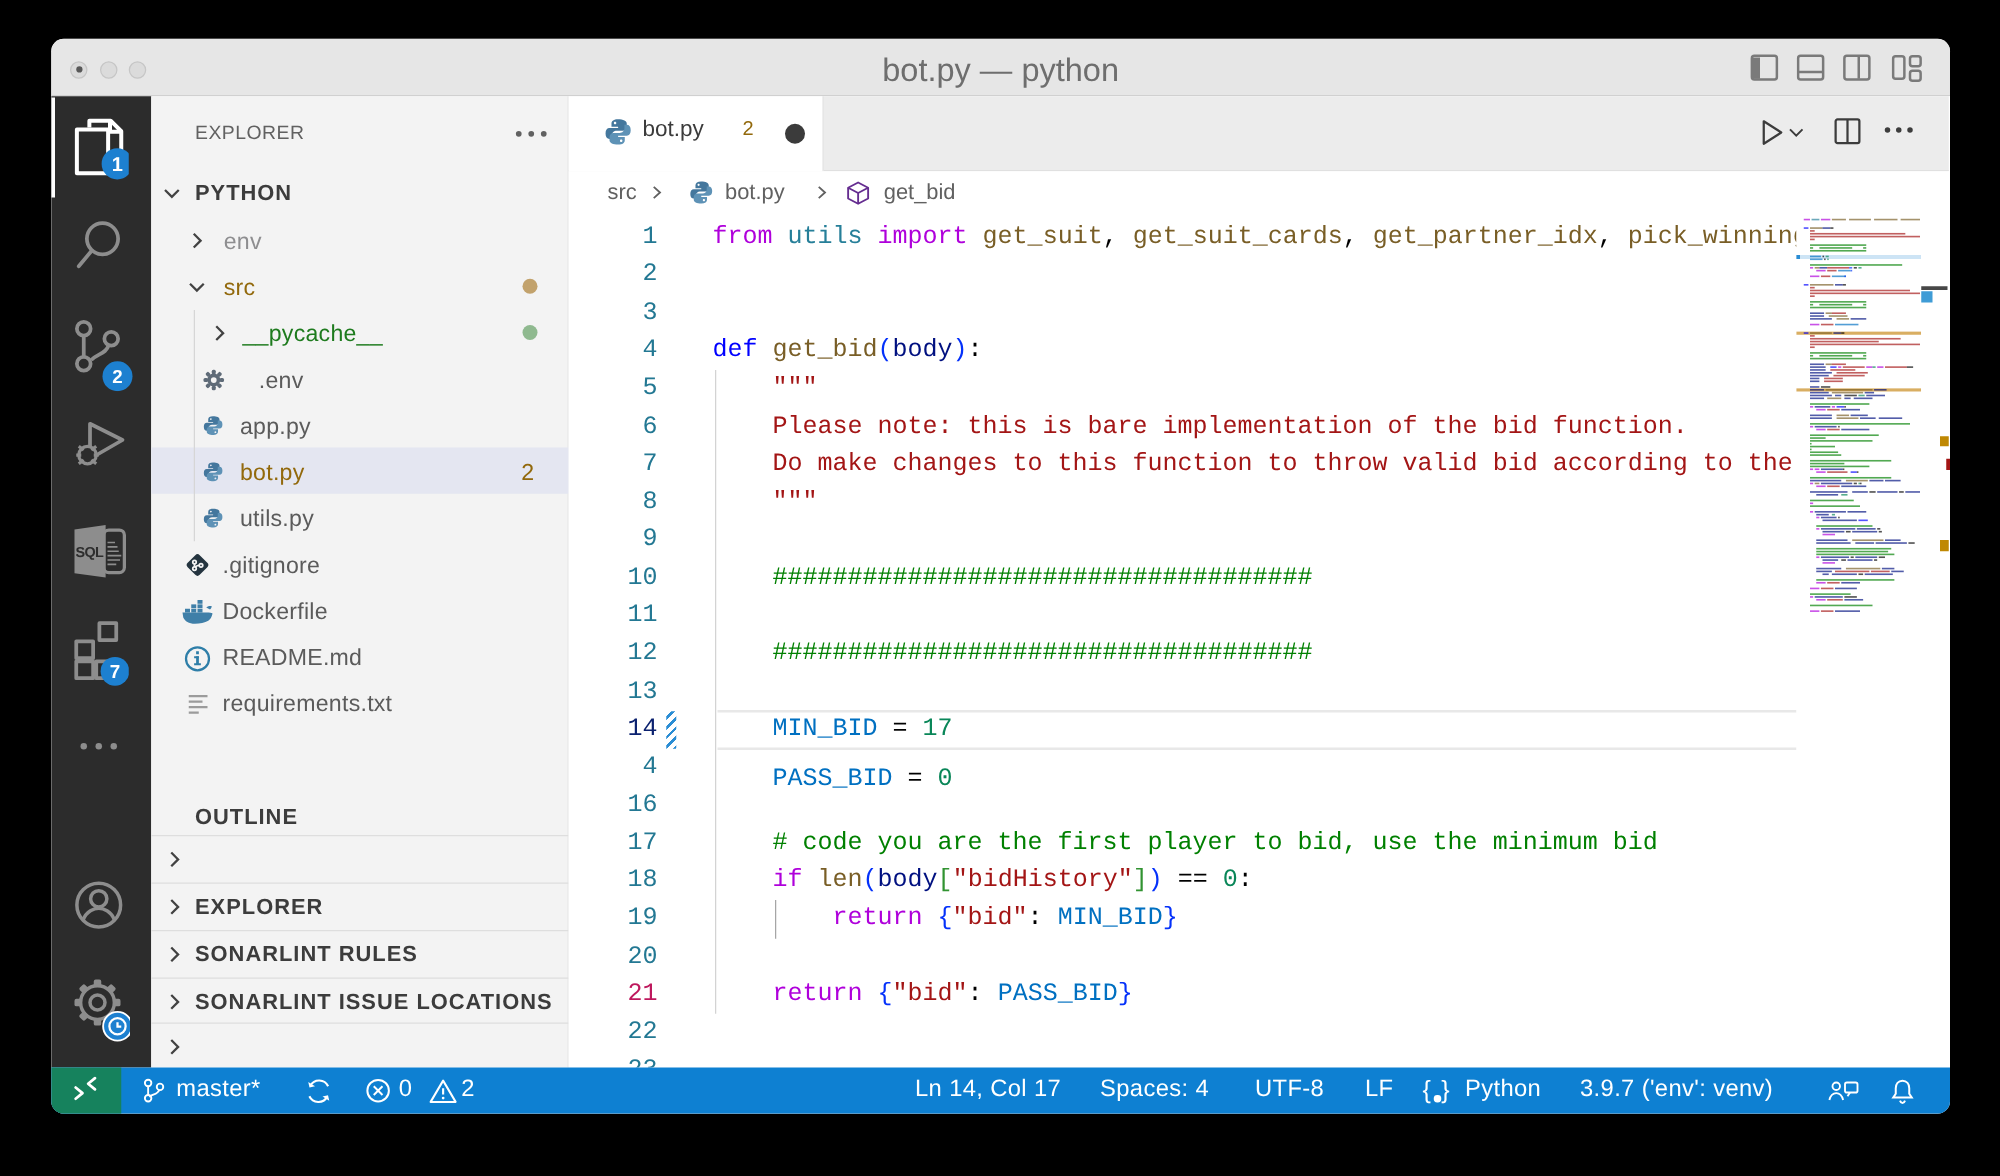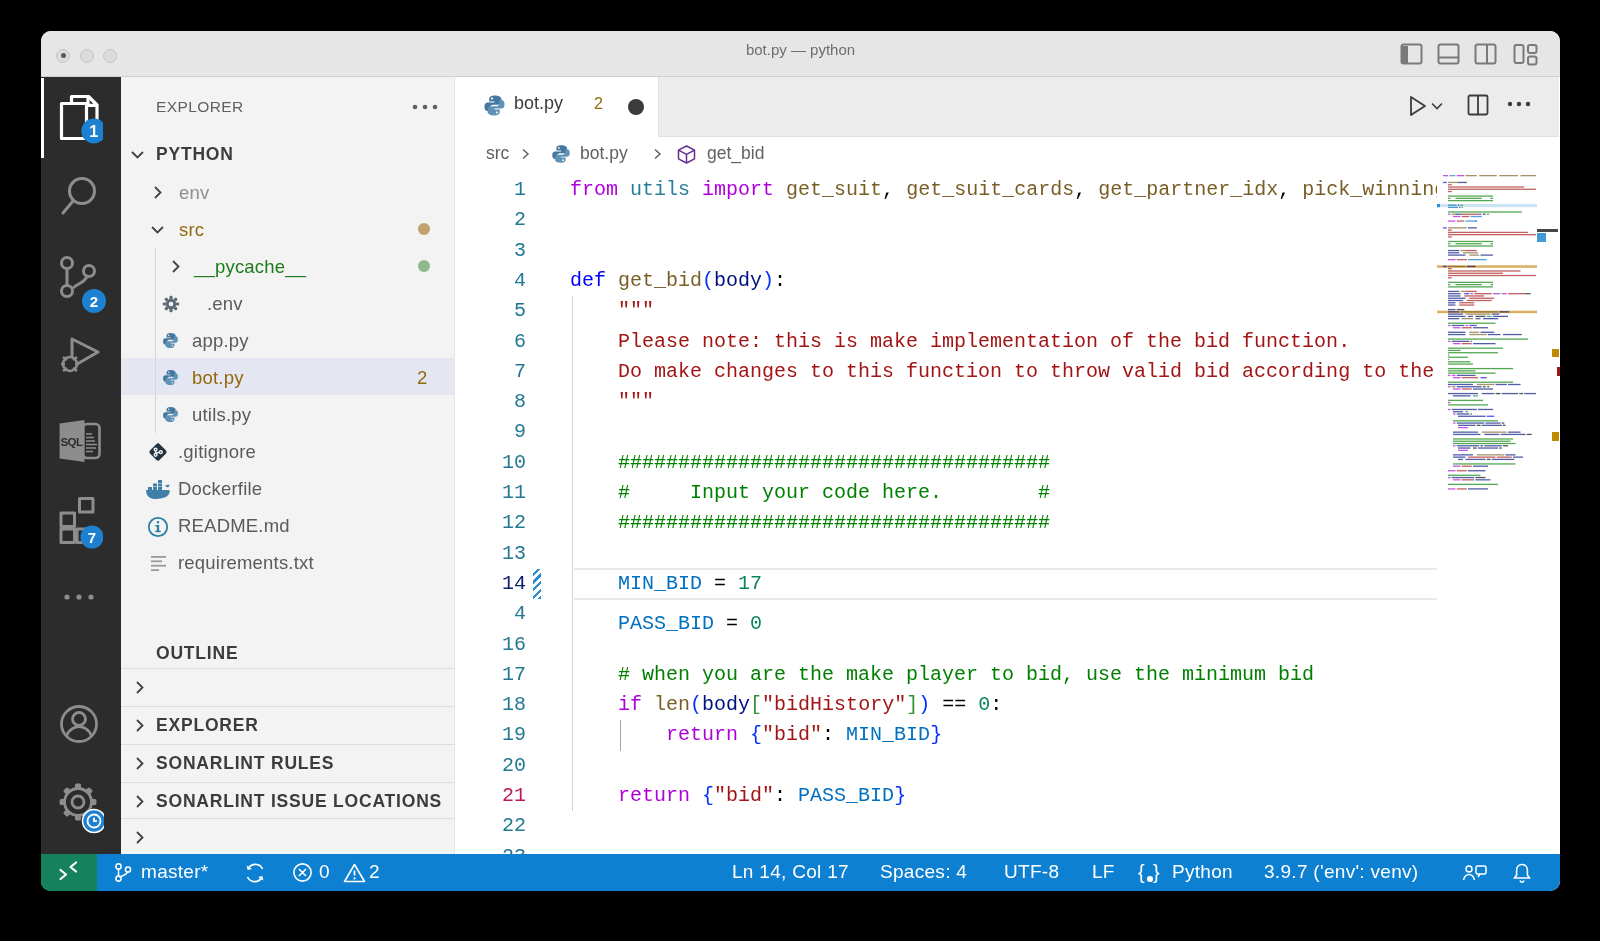--- a/index.html
+++ b/index.html
@@ -1,21 +1,21 @@
 <!DOCTYPE html>
 <html><head><meta charset="utf-8">
 <style>
 html,body{margin:0;padding:0;background:#000;width:1600px;height:941px;overflow:hidden}
 *{box-sizing:border-box}
 #win{position:absolute;left:41px;top:31px;width:1519px;height:860px;border-radius:10px;
   overflow:hidden;background:#fff;font-family:"Liberation Sans",sans-serif}
 .abs{position:absolute}
 #titlebar{left:0;top:0;width:1519px;height:46px;background:#e6e6e6;border-bottom:1px solid #d0d0d0}
 .tl{top:17.5px;width:14px;height:14px;border-radius:50%;background:#dbdbdb;border:1px solid #c6c6c6}
-#title{left:0;right:0;top:10px;text-align:center;font-size:15px;color:#6e6e6e}
+#title{left:0;right:0;top:10px;text-align:center;font-size:26px;color:#6e6e6e}
 .wic{top:11px}
 #actbar{left:0;top:46px;width:80px;height:777px;background:#2c2c2c}
 #actind{left:0;top:46.5px;width:3px;height:80px;background:#fff}
 #sidebar{left:80px;top:46px;width:334px;height:777px;background:#f3f3f3;border-right:1px solid #e5e5e5}
 .sbtxt{font-size:18.5px;color:#5b5b5b;white-space:pre;letter-spacing:.2px}
 .sbhead{font-size:17.5px;font-weight:bold;color:#3c3c3c;letter-spacing:.8px}
 .sect{left:0;width:334px;height:38px;border-top:1px solid #dedede}
 #editor{left:414px;top:46px;width:1105px;height:777px;background:#fff}
 #tabstrip{left:0;top:0;width:1104px;height:60px;background:#ececec;border-bottom:1px solid #e0e0e0}
 #tab{left:0;top:0;width:204px;height:60px;background:#fff;border-right:1px solid #e0e0e0}
@@ -330,29 +330,28 @@
 <div class="gut" style="top:488.8px;color:#237893">17</div>
 <div class="gut" style="top:519.1px;color:#237893">18</div>
 <div class="gut" style="top:549.4px;color:#237893">19</div>
 <div class="gut" style="top:579.7px;color:#237893">20</div>
 <div class="gut" style="top:610.0px;color:#be185d">21</div>
 <div class="gut" style="top:640.3px;color:#237893">22</div>
 <div class="gut" style="top:670.6px;color:#237893">23</div>
 <div class="cl" style="top:4.0px"><span style="color:#af00db">from</span><span style="color:#000000"> </span><span style="color:#267f99">utils</span><span style="color:#000000"> </span><span style="color:#af00db">import</span><span style="color:#000000"> </span><span style="color:#795e26">get_suit</span><span style="color:#000000">, </span><span style="color:#795e26">get_suit_cards</span><span style="color:#000000">, </span><span style="color:#795e26">get_partner_idx</span><span style="color:#000000">, </span><span style="color:#795e26">pick_winning_card</span></div>
 <div class="cl" style="top:94.9px"><span style="color:#0000ff">def</span><span style="color:#000000"> </span><span style="color:#795e26">get_bid</span><span style="color:#0431fa">(</span><span style="color:#001080">body</span><span style="color:#0431fa">)</span><span style="color:#000000">:</span></div>
 <div class="cl" style="top:125.2px"><span style="color:#a31515">    """</span></div>
-<div class="cl" style="top:155.5px"><span style="color:#a31515">    Please note: this is make implementation of the bid function.</span></div>
+<div class="cl" style="top:155.5px"><span style="color:#a31515">    Please note: this is bare implementation of the bid function.</span></div>
 <div class="cl" style="top:185.8px"><span style="color:#a31515">    Do make changes to this function to throw valid bid according to the cards you have.</span></div>
 <div class="cl" style="top:216.1px"><span style="color:#a31515">    """</span></div>
 <div class="cl" style="top:276.7px"><span style="color:#008000">    ####################################</span></div>
-<div class="cl" style="top:307.0px"><span style="color:#008000">    #     Input your code here.        #</span></div>
 <div class="cl" style="top:337.3px"><span style="color:#008000">    ####################################</span></div>
 <div class="cl" style="top:397.9px"><span style="color:#000000">    </span><span style="color:#0070c1">MIN_BID</span><span style="color:#000000"> </span><span style="color:#000000">=</span><span style="color:#000000"> </span><span style="color:#098658">17</span></div>
 <div class="cl" style="top:438px"><span style="color:#000000">    </span><span style="color:#0070c1">PASS_BID</span><span style="color:#000000"> </span><span style="color:#000000">=</span><span style="color:#000000"> </span><span style="color:#098658">0</span></div>
-<div class="cl" style="top:488.8px"><span style="color:#008000">    # when you are the make player to bid, use the minimum bid</span></div>
+<div class="cl" style="top:488.8px"><span style="color:#008000">    # code you are the first player to bid, use the minimum bid</span></div>
 <div class="cl" style="top:519.1px"><span style="color:#000000">    </span><span style="color:#af00db">if</span><span style="color:#000000"> </span><span style="color:#795e26">len</span><span style="color:#0431fa">(</span><span style="color:#001080">body</span><span style="color:#319331">[</span><span style="color:#a31515">"bidHistory"</span><span style="color:#319331">]</span><span style="color:#0431fa">)</span><span style="color:#000000"> </span><span style="color:#000000">==</span><span style="color:#000000"> </span><span style="color:#098658">0</span><span style="color:#000000">:</span></div>
 <div class="cl" style="top:549.4px"><span style="color:#000000">        </span><span style="color:#af00db">return</span><span style="color:#000000"> </span><span style="color:#0431fa">{</span><span style="color:#a31515">"bid"</span><span style="color:#000000">:</span><span style="color:#000000"> </span><span style="color:#0070c1">MIN_BID</span><span style="color:#0431fa">}</span></div>
 <div class="cl" style="top:610.0px"><span style="color:#000000">    </span><span style="color:#af00db">return</span><span style="color:#000000"> </span><span style="color:#0431fa">{</span><span style="color:#a31515">"bid"</span><span style="color:#000000">:</span><span style="color:#000000"> </span><span style="color:#0070c1">PASS_BID</span><span style="color:#0431fa">}</span></div>
 </div>
 <div class="abs" id="minimap">
 <svg width="100" height="689" viewBox="0 0 100 689">
 <rect x="0" y="33.01" width="100" height="3.2" fill="#cde4f5"></rect>
 <rect x="0" y="33.01" width="3" height="3.2" fill="#2a8dd4"></rect>
 <rect x="0" y="94.30" width="100" height="2.5" fill="#d9ae62"></rect>
 <rect x="0" y="139.70" width="100" height="2.5" fill="#d9ae62"></rect>

